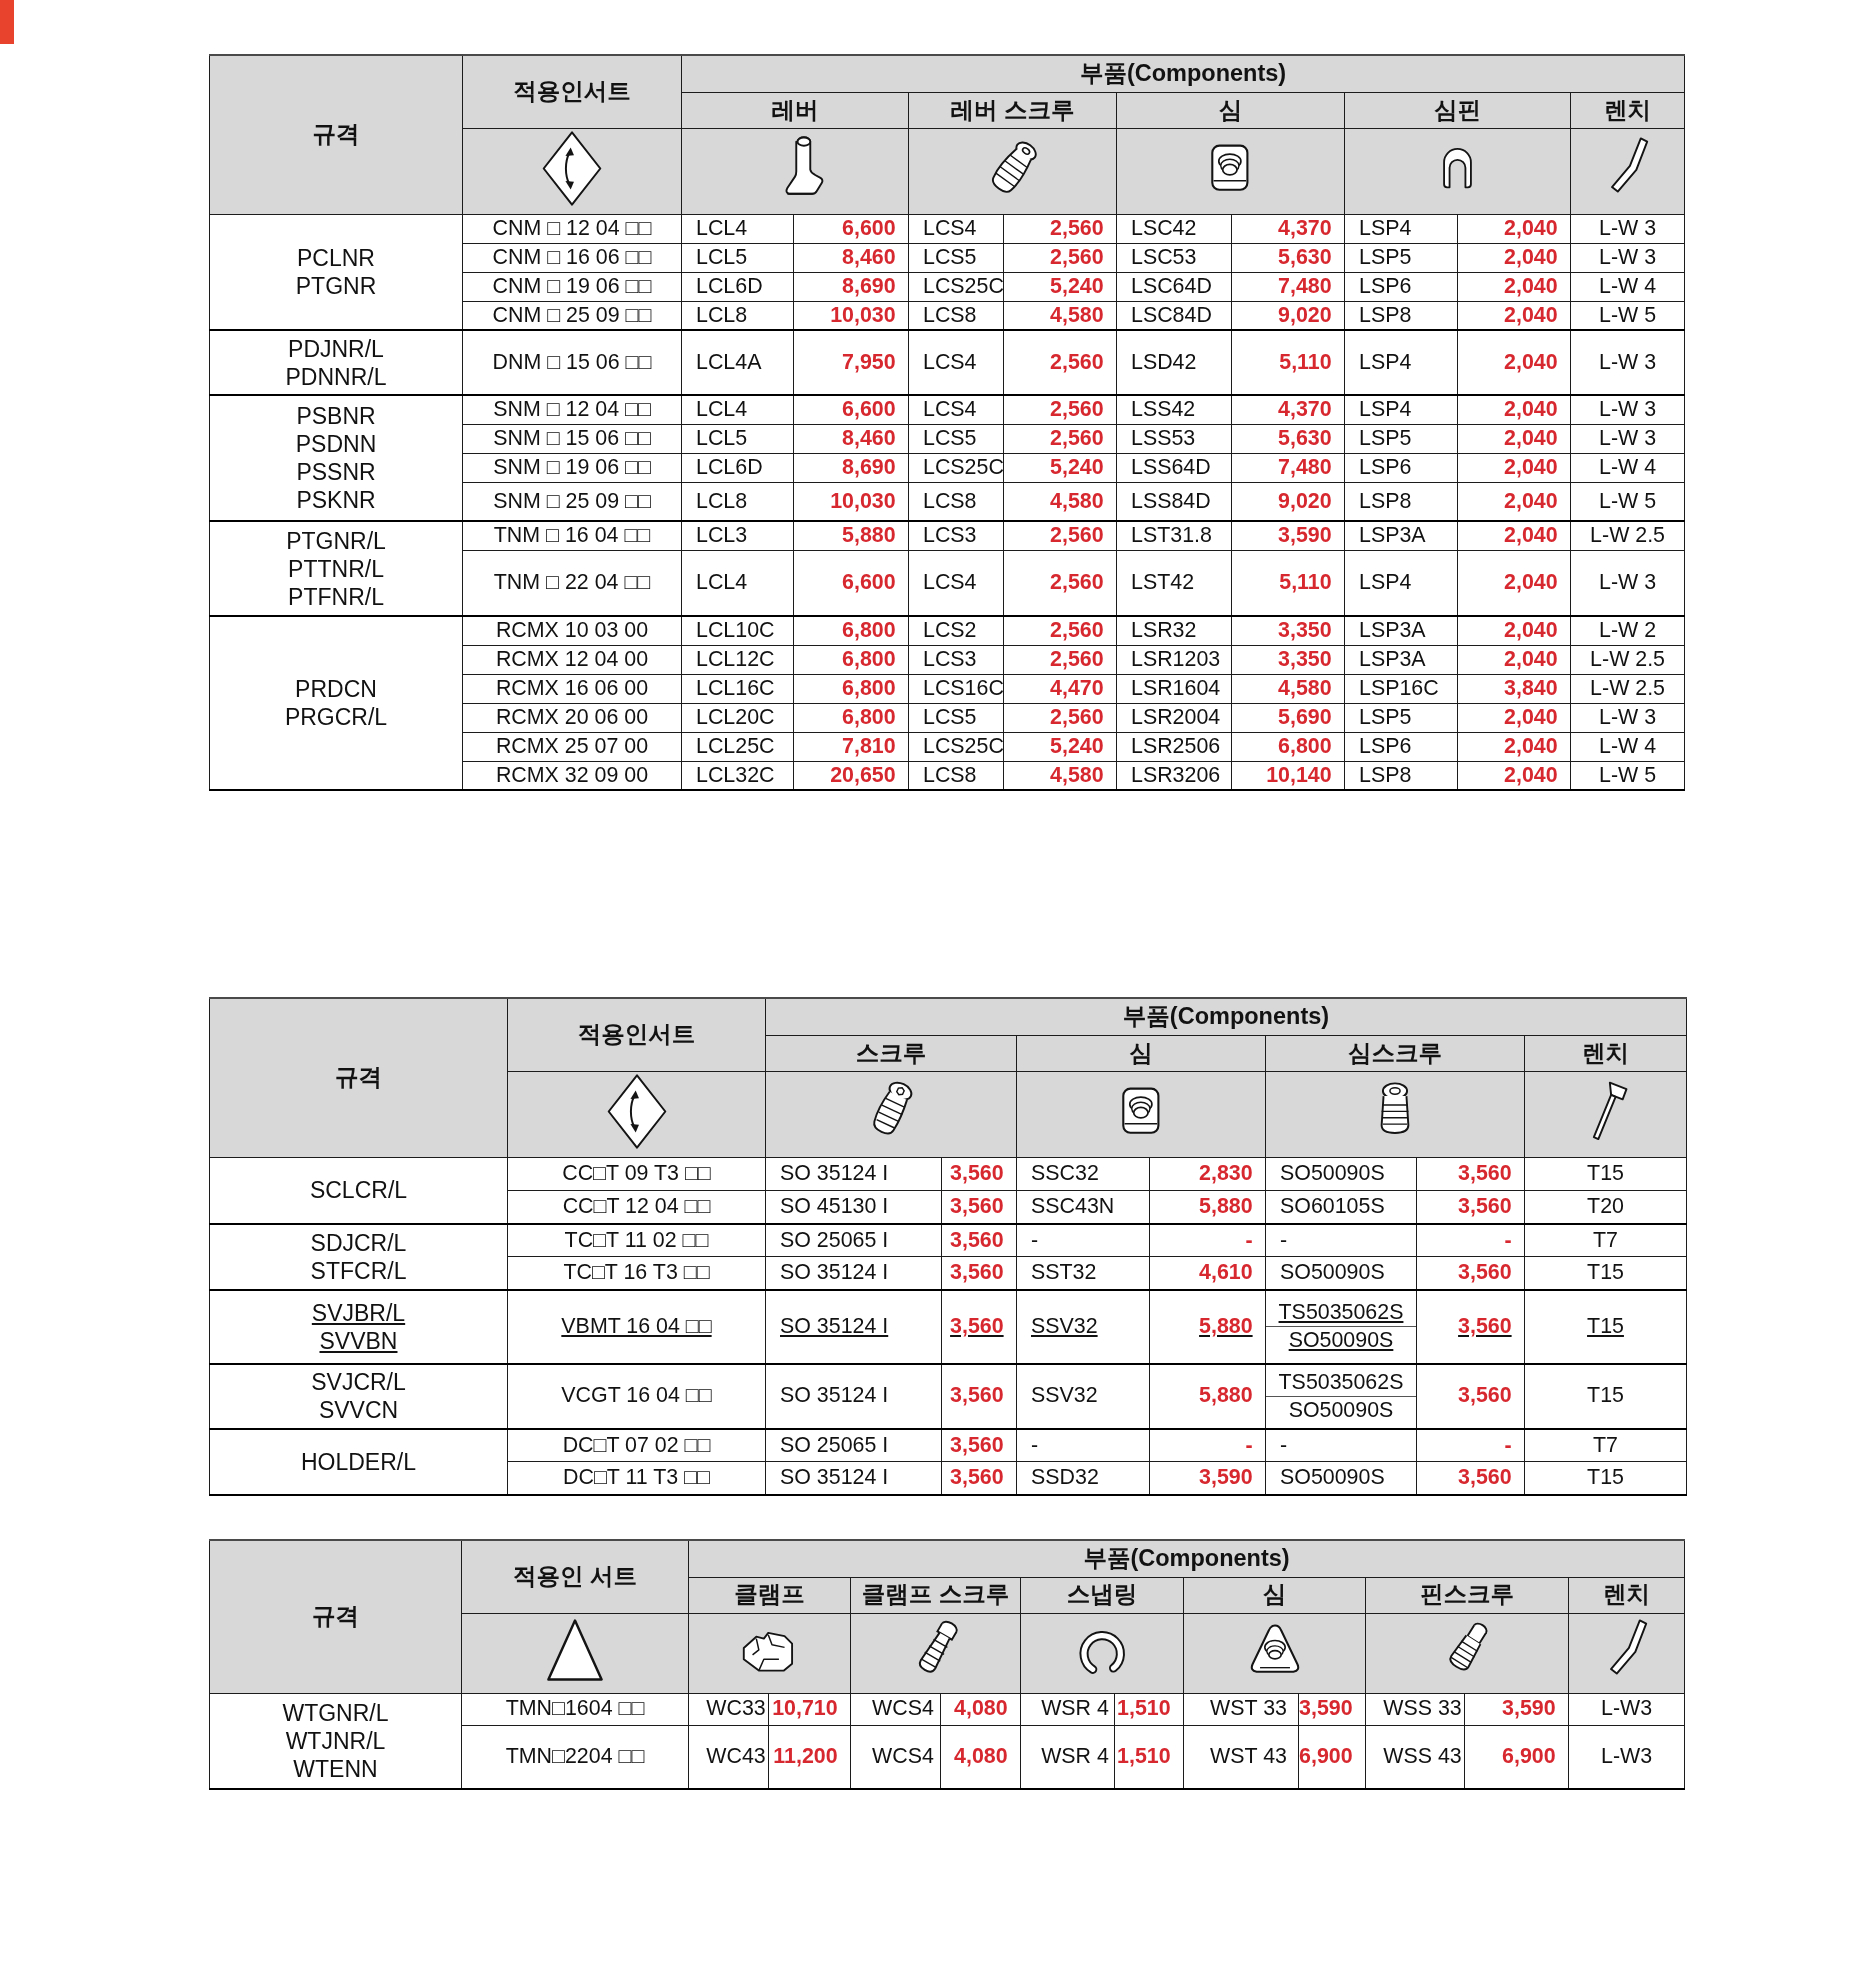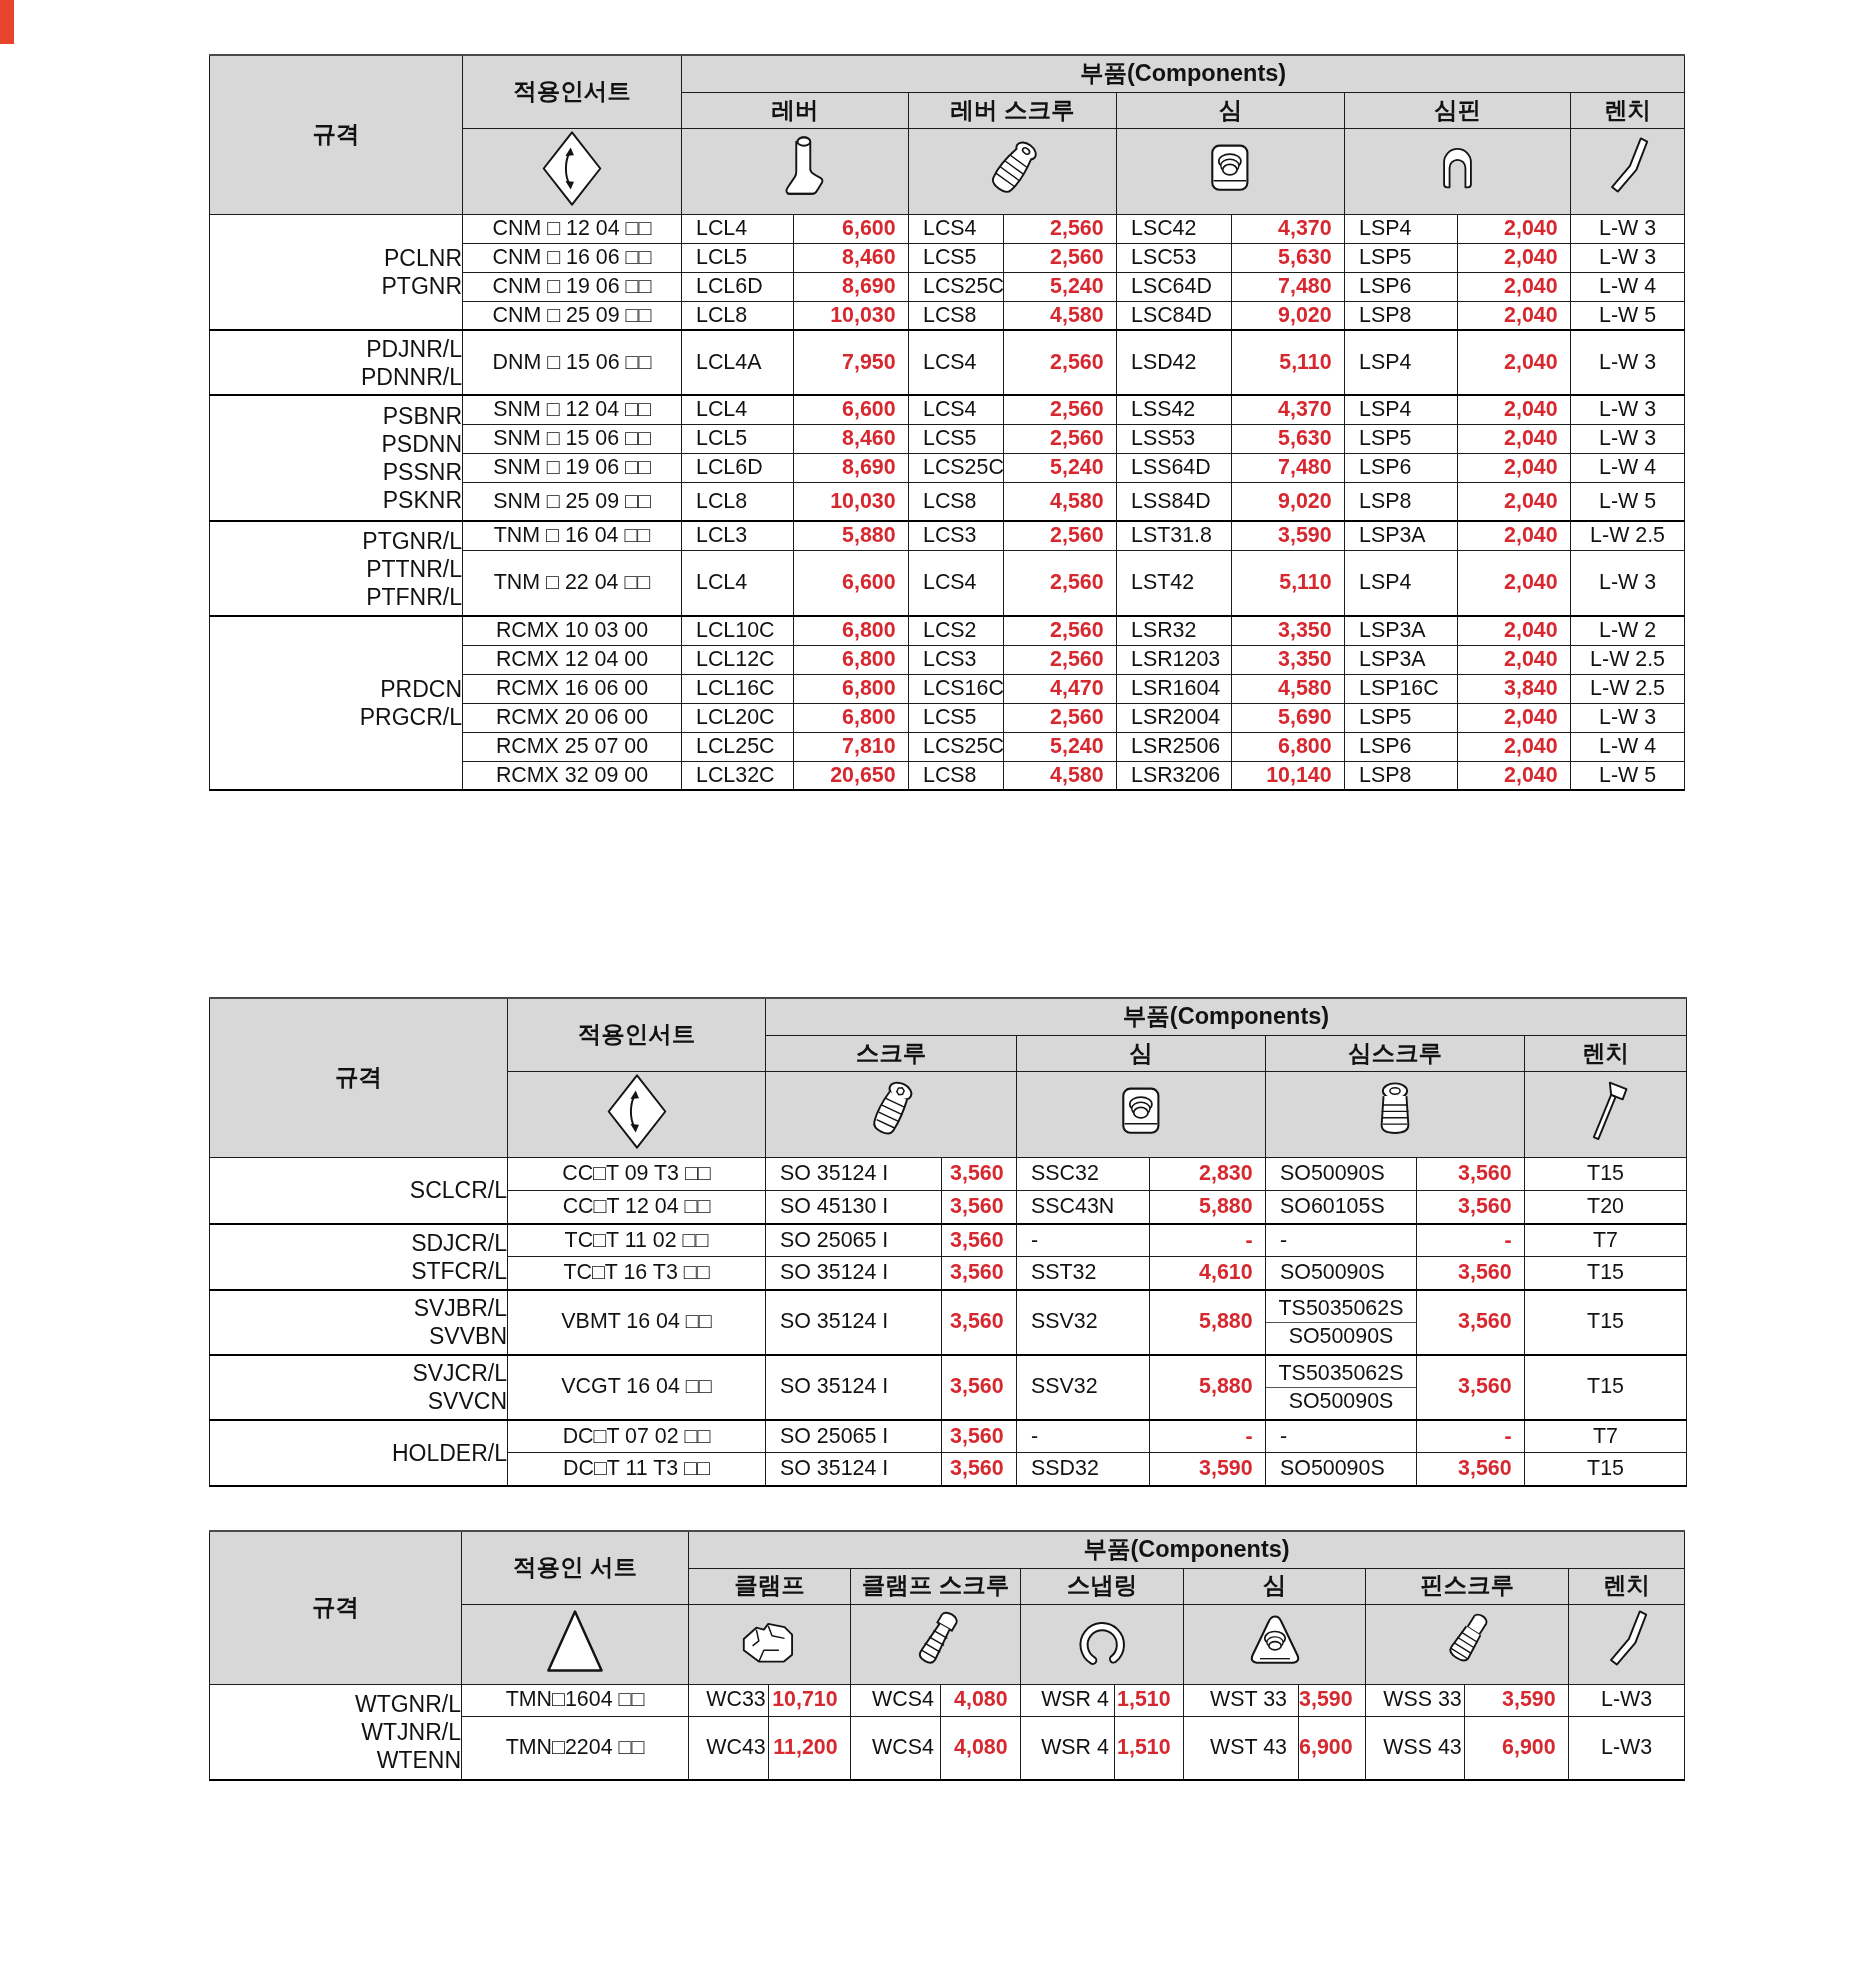--- a/index.html
+++ b/index.html
@@ -13,21 +13,21 @@
   table.grid{border-collapse:collapse;table-layout:fixed;width:1475px;
              border:0.7px solid #161616;border-top:2.1px solid #4a4a4a;border-bottom:2.1px solid #000;}
   .t1{margin-top:54px}.t2{margin-top:206px}.t3{margin-top:43px}
   .grid th,.grid td{border:0.7px solid #1c1c1c;padding:0;font-size:21.4px;line-height:1.1;
                     white-space:nowrap;overflow:hidden;}
   .grid thead th{background:var(--hbg,#d8d8d8);font-weight:700;font-size:23.5px;}
   .hA th{height:36px;} .hB th{height:35px;} .hC th{height:77px;}
   .ic{text-align:center;vertical-align:middle;}
   .icn{display:inline-block;}
   tr.gsep td{border-top:2.8px solid #000;}
-  td.spec{text-align:right;font-size:23px;}
+  td.spec{text-align:center;font-size:23px;}
   td.spec div{line-height:1.22;}
   td.ins{text-align:center;margin-left:23px;}
   td.name{text-align:left;padding-left:14px;}
   td.name.cname{text-align:center;padding-left:15px;}
   td.name.stack{text-align:center;padding-left:0;}
   .stk{line-height:1.25;}
   .stk-div{border-bottom:0.7px solid #555;}
   td.price{text-align:right;padding-right:12.4px;color:var(--red,#d7282f);font-weight:700;}
   td.wr{text-align:center;}
 </style>
@@ -431,21 +431,21 @@
             <tr style="height: 33px;">
               <td class="ins">TC□T 16 T3 □□</td>
               <td class="name">SO 35124 I</td>
               <td class="price">3,560</td>
               <td class="name">SST32</td>
               <td class="price">4,610</td>
               <td class="name">SO50090S</td>
               <td class="price">3,560</td>
               <td class="wr">T15</td>
             </tr>
-            <tr class="gsep" style="height: 65px;">
+            <tr class="gsep" style="height: 74px; text-decoration: underline;">
               <td rowspan="1" class="spec">
                 <div>SVJBR/L</div>
                 <div>SVVBN</div>
               </td>
               <td class="ins">VBMT 16 04 □□</td>
               <td class="name">SO 35124 I</td>
               <td class="price">3,560</td>
               <td class="name">SSV32</td>
               <td class="price">5,880</td>
               <td class="name stack">

